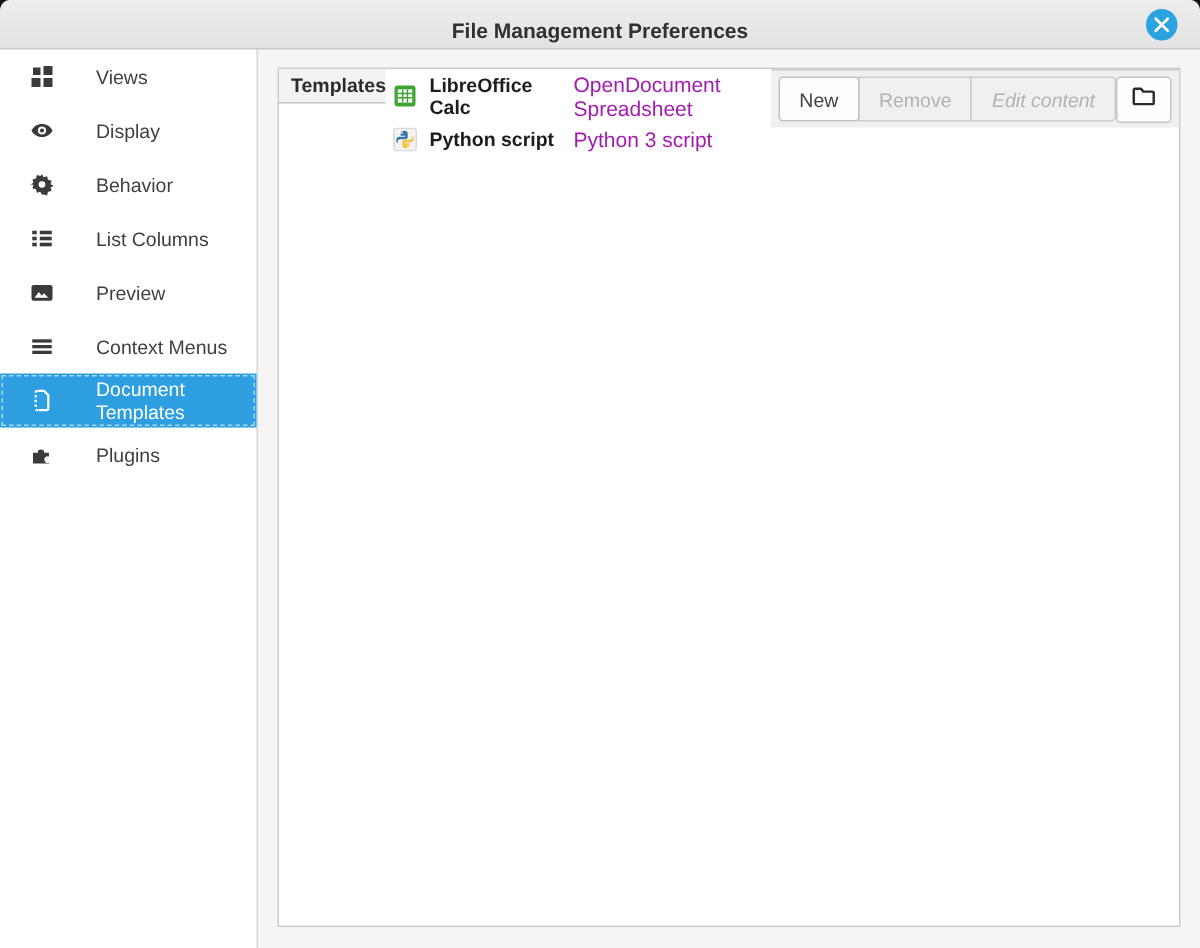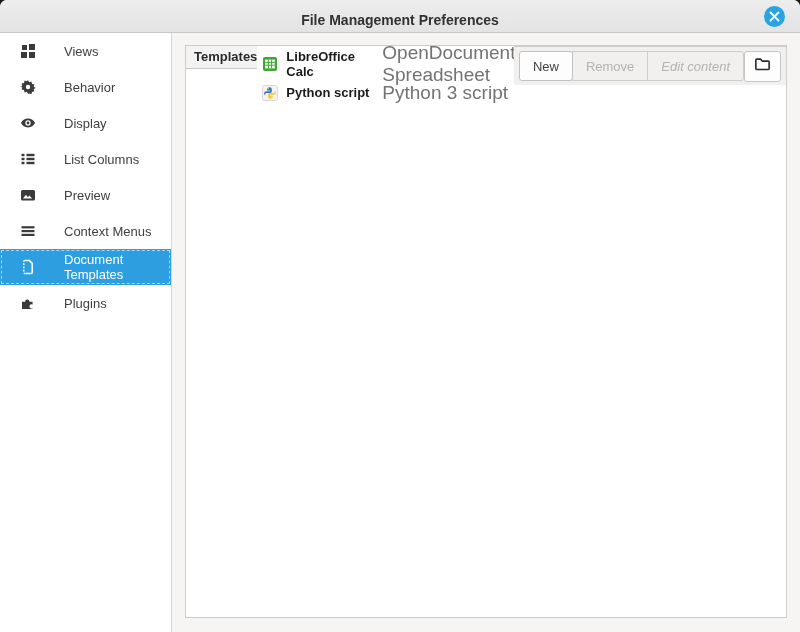--- a/index.html
+++ b/index.html
@@ -24,21 +24,21 @@
   .main{flex:1;padding:12px 13px 14px 13px;box-sizing:border-box;background:#f6f5f3;}
   
   .panel{height:100%;display:flex;background:#ffffff;
          border:1px solid #cccccc;box-sizing:border-box;}
   .panel-header{height:22px;flex:none;background:#f3f3f3;border-bottom:1px solid #c8c8c8;
                 line-height:21px;padding-left:8px;font-size:13px;font-weight:700;color:#2b2b2b;}
   .tlist{flex:1;overflow:hidden;padding-top:3px;}
   .trow{height:29px;display:flex;align-items:center;padding-left:5px;cursor:pointer;}
   .trow .ticon{width:16px;height:16px;flex:none;margin-right:8px;}
   .tname{font-size:13px;font-weight:700;color:#1c1c1c;min-width:96px;}
-  .tdesc{font-size:19px;color:#737373;}
+  .tdesc{font-size:14px;color:#a21caf;}
   
   .footer{flex:none;height:39px;background:#f1f0ee;border-top:1px solid #cdcdcd;
           display:flex;align-items:center;justify-content:space-between;
           padding:12px 5px;box-sizing:border-box;}
   .btn-group{display:flex;}
   .btn{height:30px;padding:0 13px;font-size:13px;font-family:"Liberation Sans",sans-serif;
        border:1px solid #cfcdca;background:#f1f0ee;color:#b5b2af;margin-left:-1px;cursor:default;}
   .btn:first-child{margin-left:0;border-radius:3px 0 0 3px;}
   .btn:last-child{border-radius:0 3px 3px 0;font-style:italic;}
   .btn.enabled{background:#fdfdfd;border-color:#c2c2c2;color:#434343;cursor:pointer;position:relative;z-index:1;border-radius:3px;}
@@ -71,36 +71,36 @@
             <rect x="1" y="9" width="6" height="6"></rect>
               <rect x="9" y="9" width="6" height="6"></rect>
           </svg>
         </span>
         <span class="lbl">Views</span>
       </div>
 
       <div class="side-item">
         <span class="icon">
           <svg width="16" height="16" viewBox="0 0 16 16" fill="currentColor">
-            <path d="M8 1.1l1.1 2.1 2.3-.7.6 2.4 2.4.6-.7 2.3 2.1 1.1-2.1 1.1.7 2.3-2.4.6-.6 2.4-2.3-.7L8 14.9l-1.1-2.1-2.3.7-.6-2.4-2.4-.6.7-2.3L.2 8l2.1-1.1-.7-2.3 2.4-.6.6-2.4 2.3.7z"></path>
-            <circle cx="8" cy="8" r="2.2" fill="#ffffff"></circle>
-          </svg>
-        </span>
-        <span class="lbl">Behavior</span>
-      </div>
-
-      <div class="side-item">
-        <span class="icon">
-          <svg width="16" height="16" viewBox="0 0 16 16" fill="currentColor">
             <path d="M8 3.6C4.9 3.6 2.2 5.4 1 8c1.2 2.6 3.9 4.4 7 4.4S13.8 10.6 15 8c-1.2-2.6-3.9-4.4-7-4.4z"></path>
             <circle cx="8" cy="8" r="2.7" fill="#ffffff"></circle>
             <circle cx="8" cy="8" r="1.4"></circle>
           </svg>
         </span>
         <span class="lbl">Display</span>
+      </div>
+
+      <div class="side-item">
+        <span class="icon">
+          <svg width="16" height="16" viewBox="0 0 16 16" fill="currentColor">
+            <path d="M8 1.1l1.1 2.1 2.3-.7.6 2.4 2.4.6-.7 2.3 2.1 1.1-2.1 1.1.7 2.3-2.4.6-.6 2.4-2.3-.7L8 14.9l-1.1-2.1-2.3.7-.6-2.4-2.4-.6.7-2.3L.2 8l2.1-1.1-.7-2.3 2.4-.6.6-2.4 2.3.7z"></path>
+            <circle cx="8" cy="8" r="2.2" fill="#ffffff"></circle>
+          </svg>
+        </span>
+        <span class="lbl">Behavior</span>
       </div>
 
       <div class="side-item">
         <span class="icon">
           <svg width="16" height="16" viewBox="0 0 16 16" fill="currentColor">
             <rect x="1.5" y="2.8" width="3" height="2.4"></rect>
               <rect x="6.5" y="2.8" width="8" height="2.4"></rect>
             <rect x="1.5" y="6.8" width="3" height="2.4"></rect>
               <rect x="6.5" y="6.8" width="8" height="2.4"></rect>
             <rect x="1.5" y="10.8" width="3" height="2.4"></rect>

